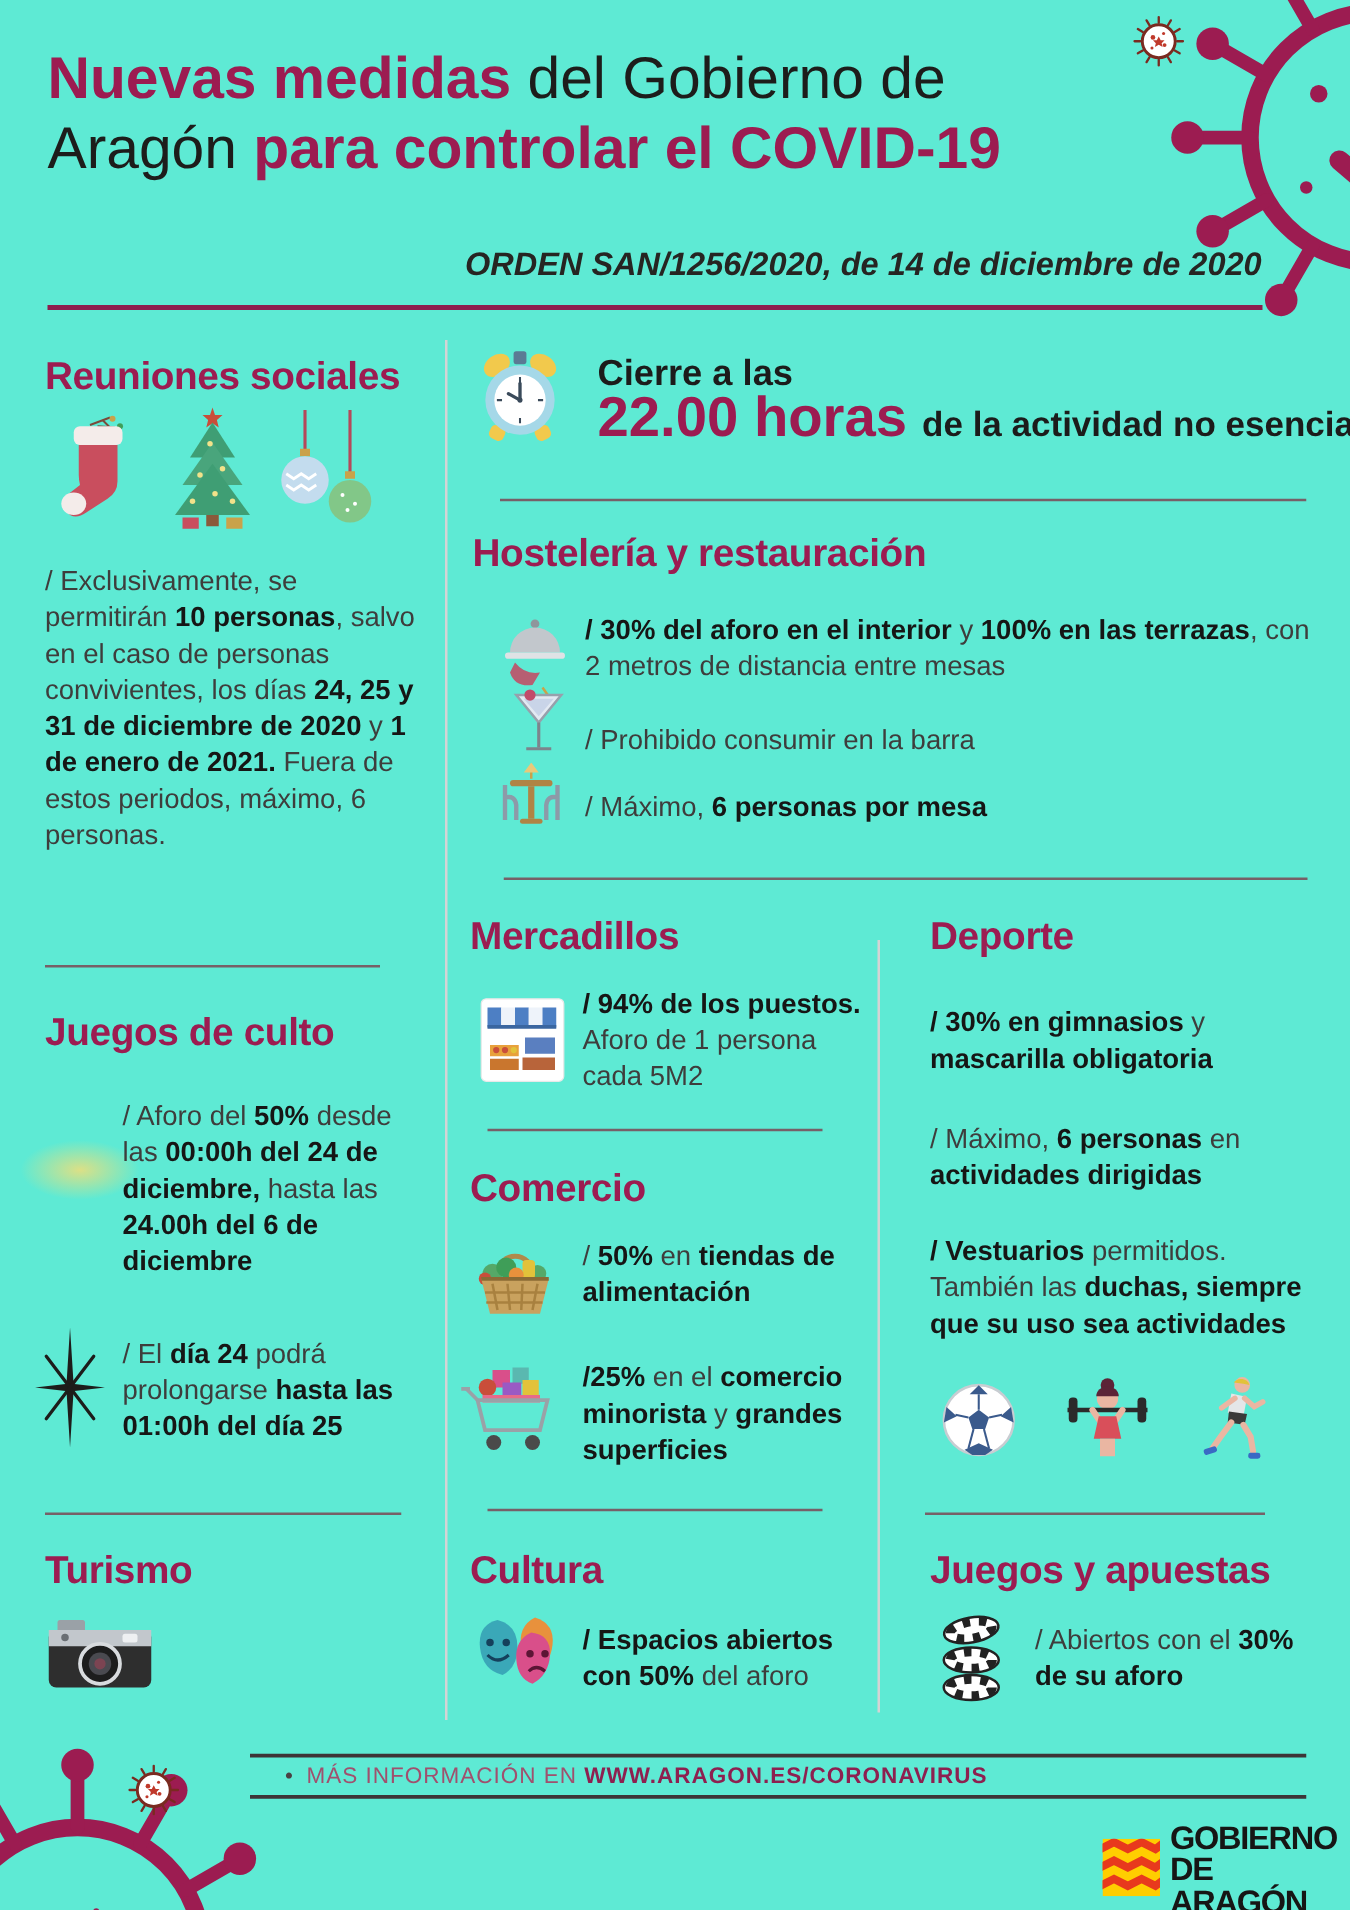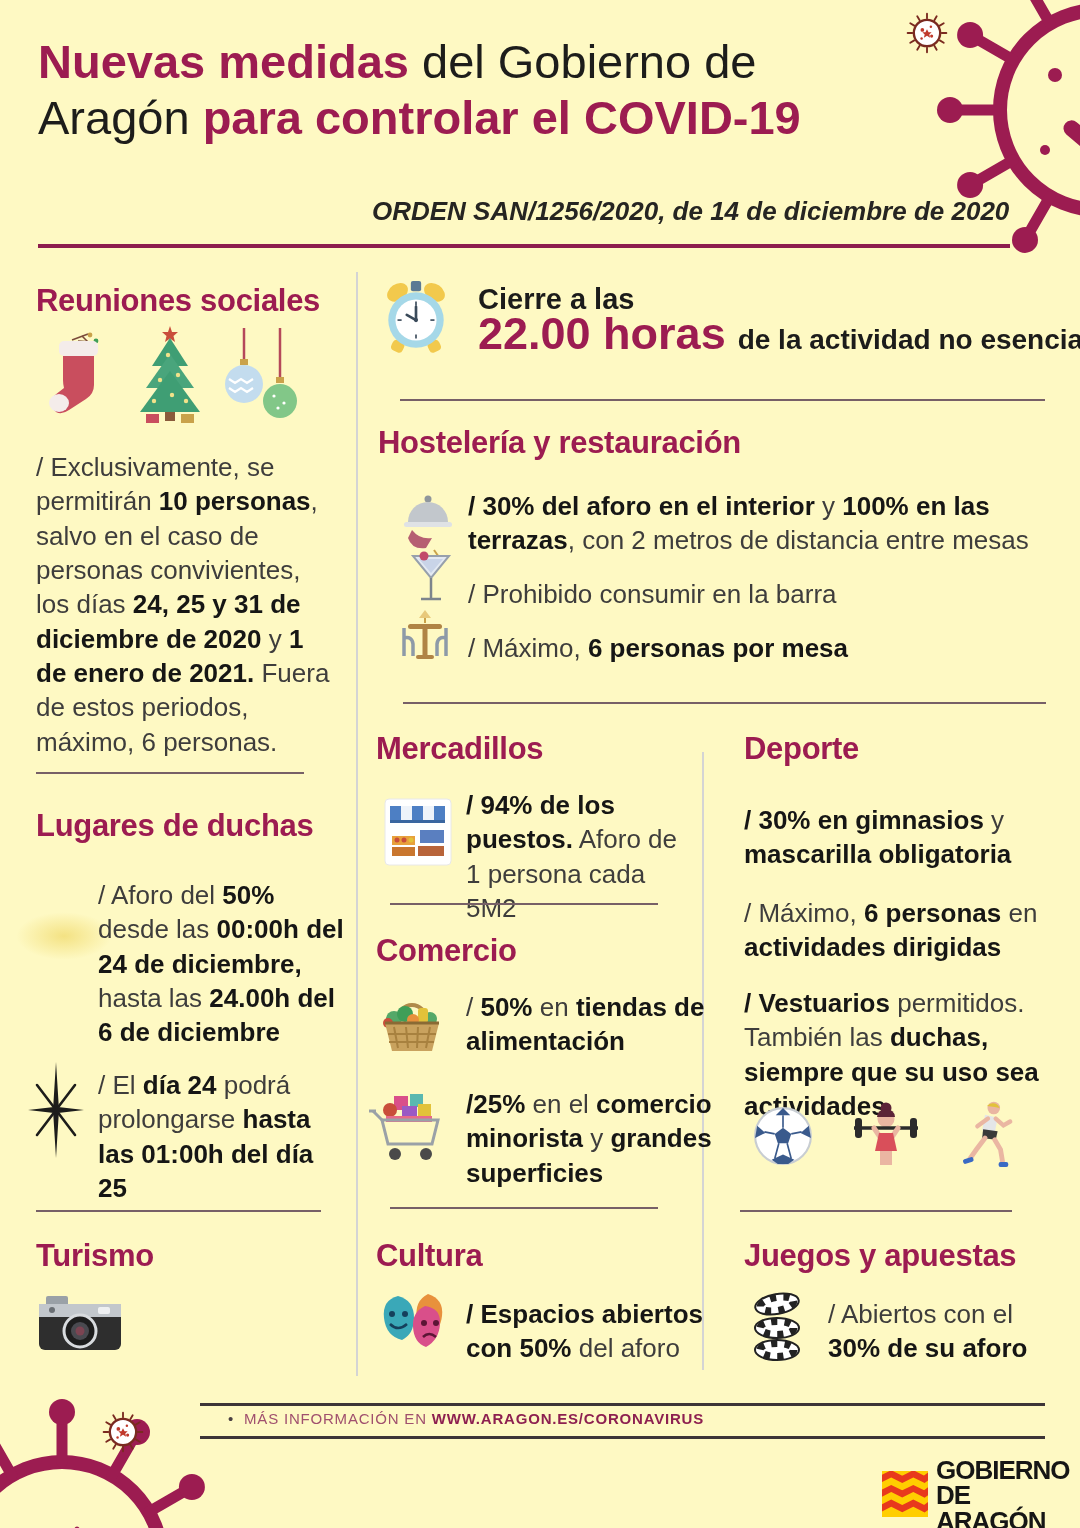--- a/index.html
+++ b/index.html
@@ -1,36 +1,36 @@
 <!DOCTYPE html>
 <html><head>
 <meta charset="utf-8">
 <style>
   html,body{margin:0;padding:0;background:#e9e9e9}
-  .page{position:relative;width:1080px;height:1528px;background:#fef9c3;
+  .page{position:relative;width:1080px;height:1528px;background:#5eead4;
         font-family:"Liberation Sans",sans-serif;overflow:hidden;margin:0 auto}
   .abs{position:absolute}
   .h{position:absolute;color:#9c1c51;font-weight:bold;font-size:31px;letter-spacing:-0.3px;white-space:nowrap}
-  .t{position:absolute;font-size:26px;line-height:1.32;color:#3e3d3c}
+  .t{position:absolute;font-size:22px;line-height:1.32;color:#3e3d3c}
   .t .b{font-weight:bold;color:#161615}
   .hr{position:absolute;height:2px;background:#776067}
   .vr{position:absolute;width:2px;background:#d4d4d4}
   .title{position:absolute;left:38px;top:34px;font-size:47px;line-height:1.2;color:#1d1d1b;font-weight:normal;margin:0}
   .title .accent{color:#9c1c51;font-weight:bold}
   .nivel{position:absolute;left:38px;top:168px;font-size:38px;color:#9c1c51;white-space:nowrap}
   .nivel sup{font-size:22px;vertical-align:28px}
   .orden{position:absolute;left:372px;top:196px;font-size:26px;font-style:italic;font-weight:bold;color:#262522;white-space:nowrap}
   .banner-pre{position:absolute;left:478px;top:283px;font-size:29px;font-weight:bold;color:#1c1c1b}
   .banner-row{position:absolute;left:478px;top:308px;white-space:nowrap}
   .banner-time{font-size:45px;font-weight:bold;color:#9c1c51}
   .banner-suf{font-size:28px;font-weight:bold;color:#1c1c1b;margin-left:12px}
   .glow{position:absolute;left:16px;top:912px;width:96px;height:48px;
         background:radial-gradient(ellipse at center, rgba(242,222,120,0.85), rgba(242,222,120,0) 70%)}
   .foot-line{position:absolute;height:3px;background:#3d3537}
-  .foot-info{position:absolute;left:228px;top:1410px;font-size:15px;letter-spacing:0.8px;white-space:nowrap}
+  .foot-info{position:absolute;left:228px;top:1410px;font-size:18px;letter-spacing:0.8px;white-space:nowrap}
   .foot-info .dot{color:#4a4043;margin-right:10px}
   .foot-info .pre{color:#a0506e}
   .foot-info .url{color:#8d2050;font-weight:bold}
   .logo{position:absolute;left:882px;top:1458px;display:flex;align-items:center}
   .logo-text{margin-left:8px;font-size:26px;font-weight:bold;color:#161615;line-height:0.98;letter-spacing:-1px}
 </style>
 </head>
 <body>
 
 <div class="page">
@@ -174,21 +174,21 @@
       <circle cx="52" cy="68" r="1.6" fill="#ffffff"></circle>
         <circle cx="62" cy="75" r="1.6" fill="#ffffff"></circle>
       <circle cx="56" cy="80" r="1.6" fill="#ffffff"></circle>
     </svg>
   </span>
 
   <div class="t" style="left:36px;top:450px;width:300px"><span>/ Exclusivamente, se permitirán </span><span class="b">10 personas</span><span>, salvo en el caso de personas convivientes, los días </span><span class="b">24, 25 y 31 de diciembre de 2020</span><span> y </span><span class="b">1 de enero de 2021.</span><span> Fuera de estos periodos, máximo, 6 personas.</span></div>
 
   <div class="hr" style="left:36px;top:772px;width:268px"></div>
 
-  <div class="h" style="left:36px;top:808px">Lugares de duchas</div>
+  <div class="h" style="left:36px;top:808px">Juegos de culto</div>
 
   <div class="glow"></div>
   <div class="t" style="left:98px;top:878px;width:246px"><span>/ Aforo del </span><span class="b">50%</span><span> desde las </span><span class="b">00:00h del 24 de diciembre,</span><span> hasta las </span><span class="b">24.00h del 6 de diciembre</span></div>
 
   <span class="abs" style="left:28px;top:1062px">
     <svg width="56" height="96" viewBox="0 0 56 96">
       <polygon points="28,0 31,48 28,96 25,48" fill="#1d1d1b"></polygon>
       <polygon points="0,48 28,44.8 56,48 28,51.2" fill="#1d1d1b"></polygon>
       <g stroke="#1d1d1b" stroke-width="2.6" stroke-linecap="round">
         <line x1="9" y1="23" x2="47" y2="73"></line>

